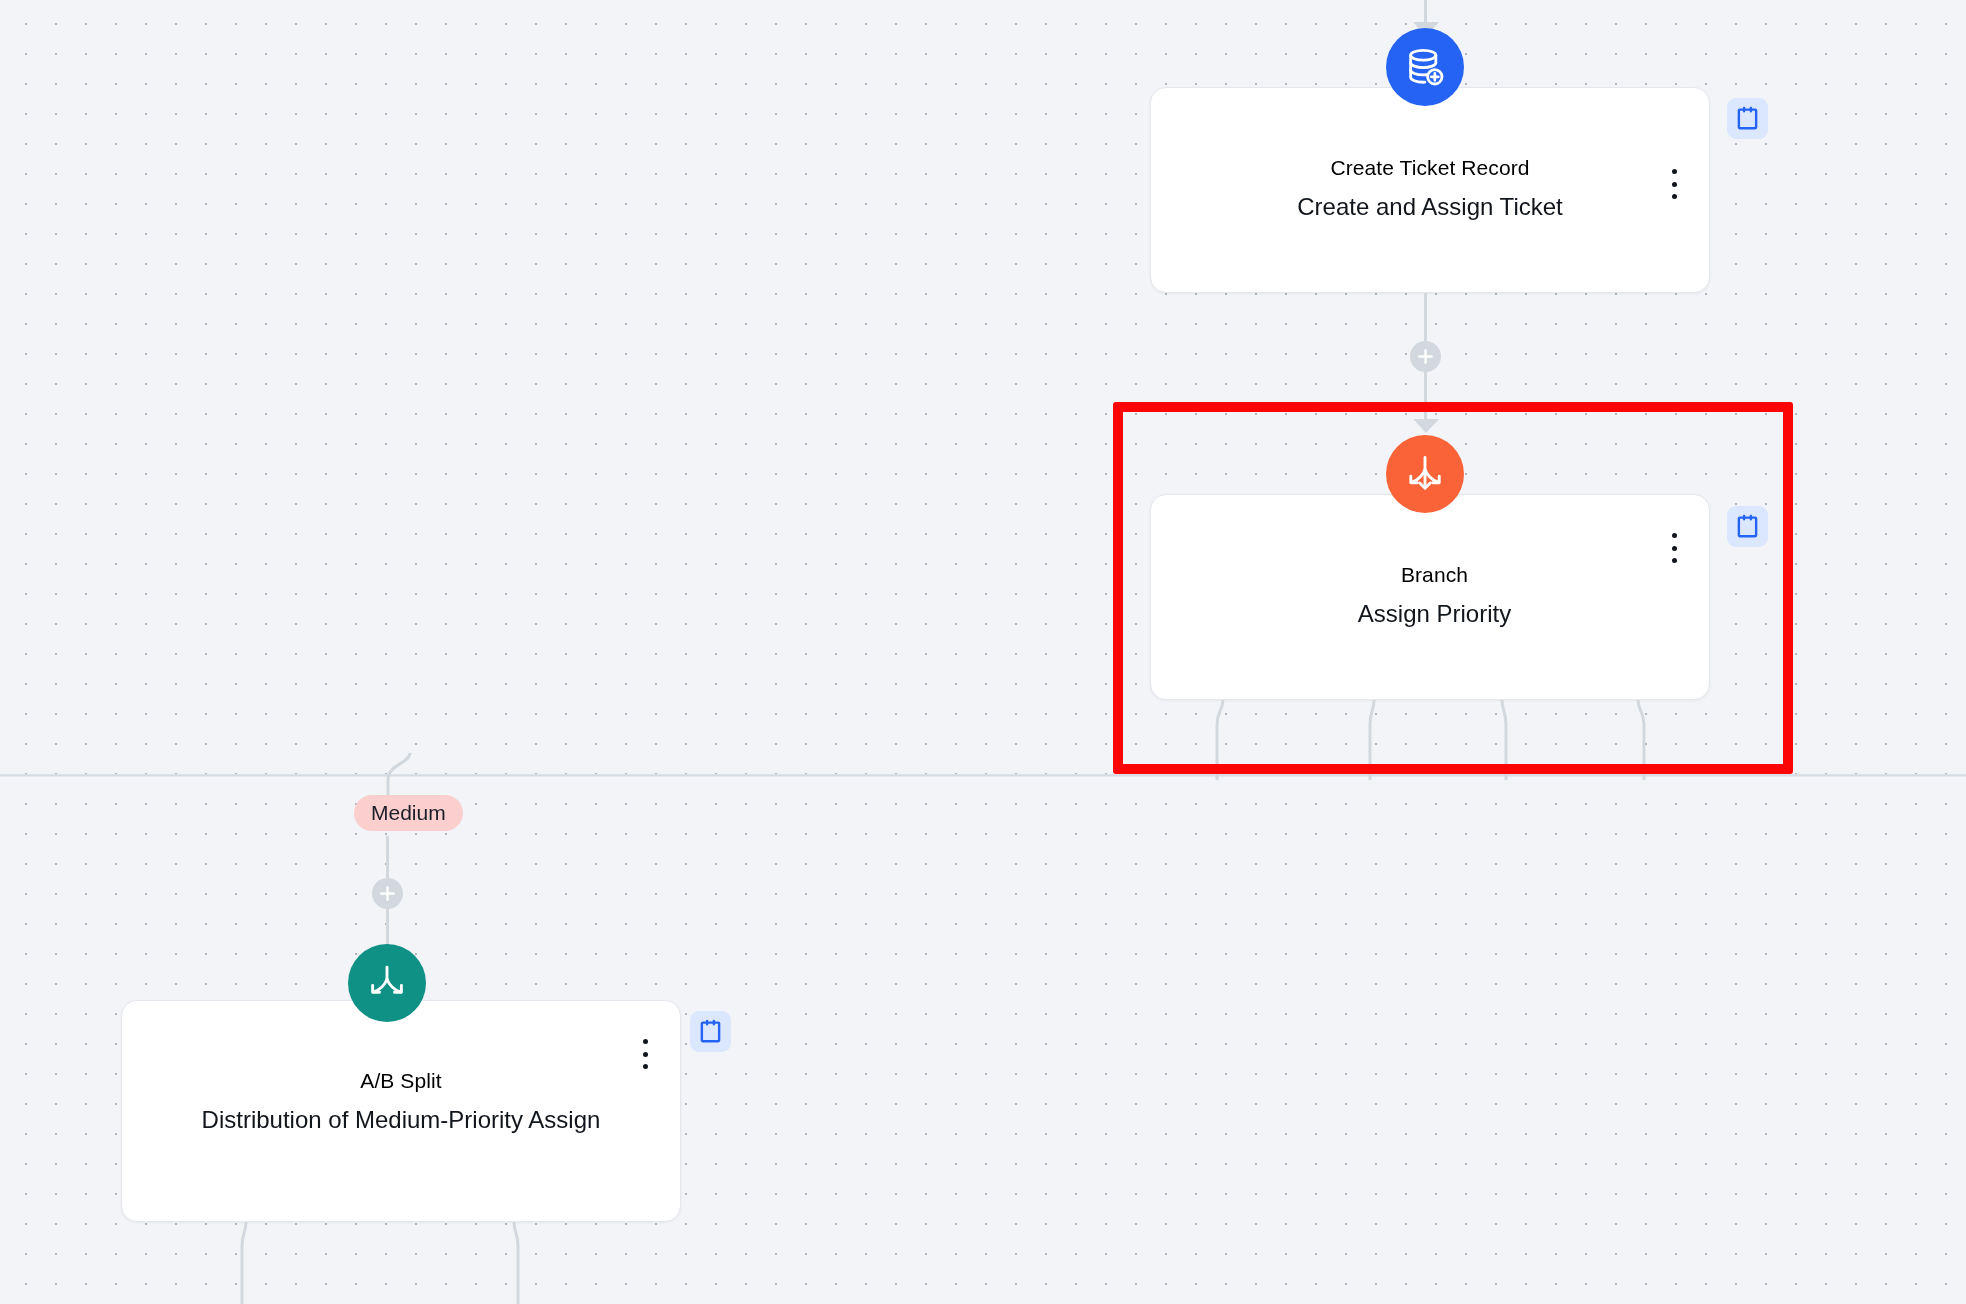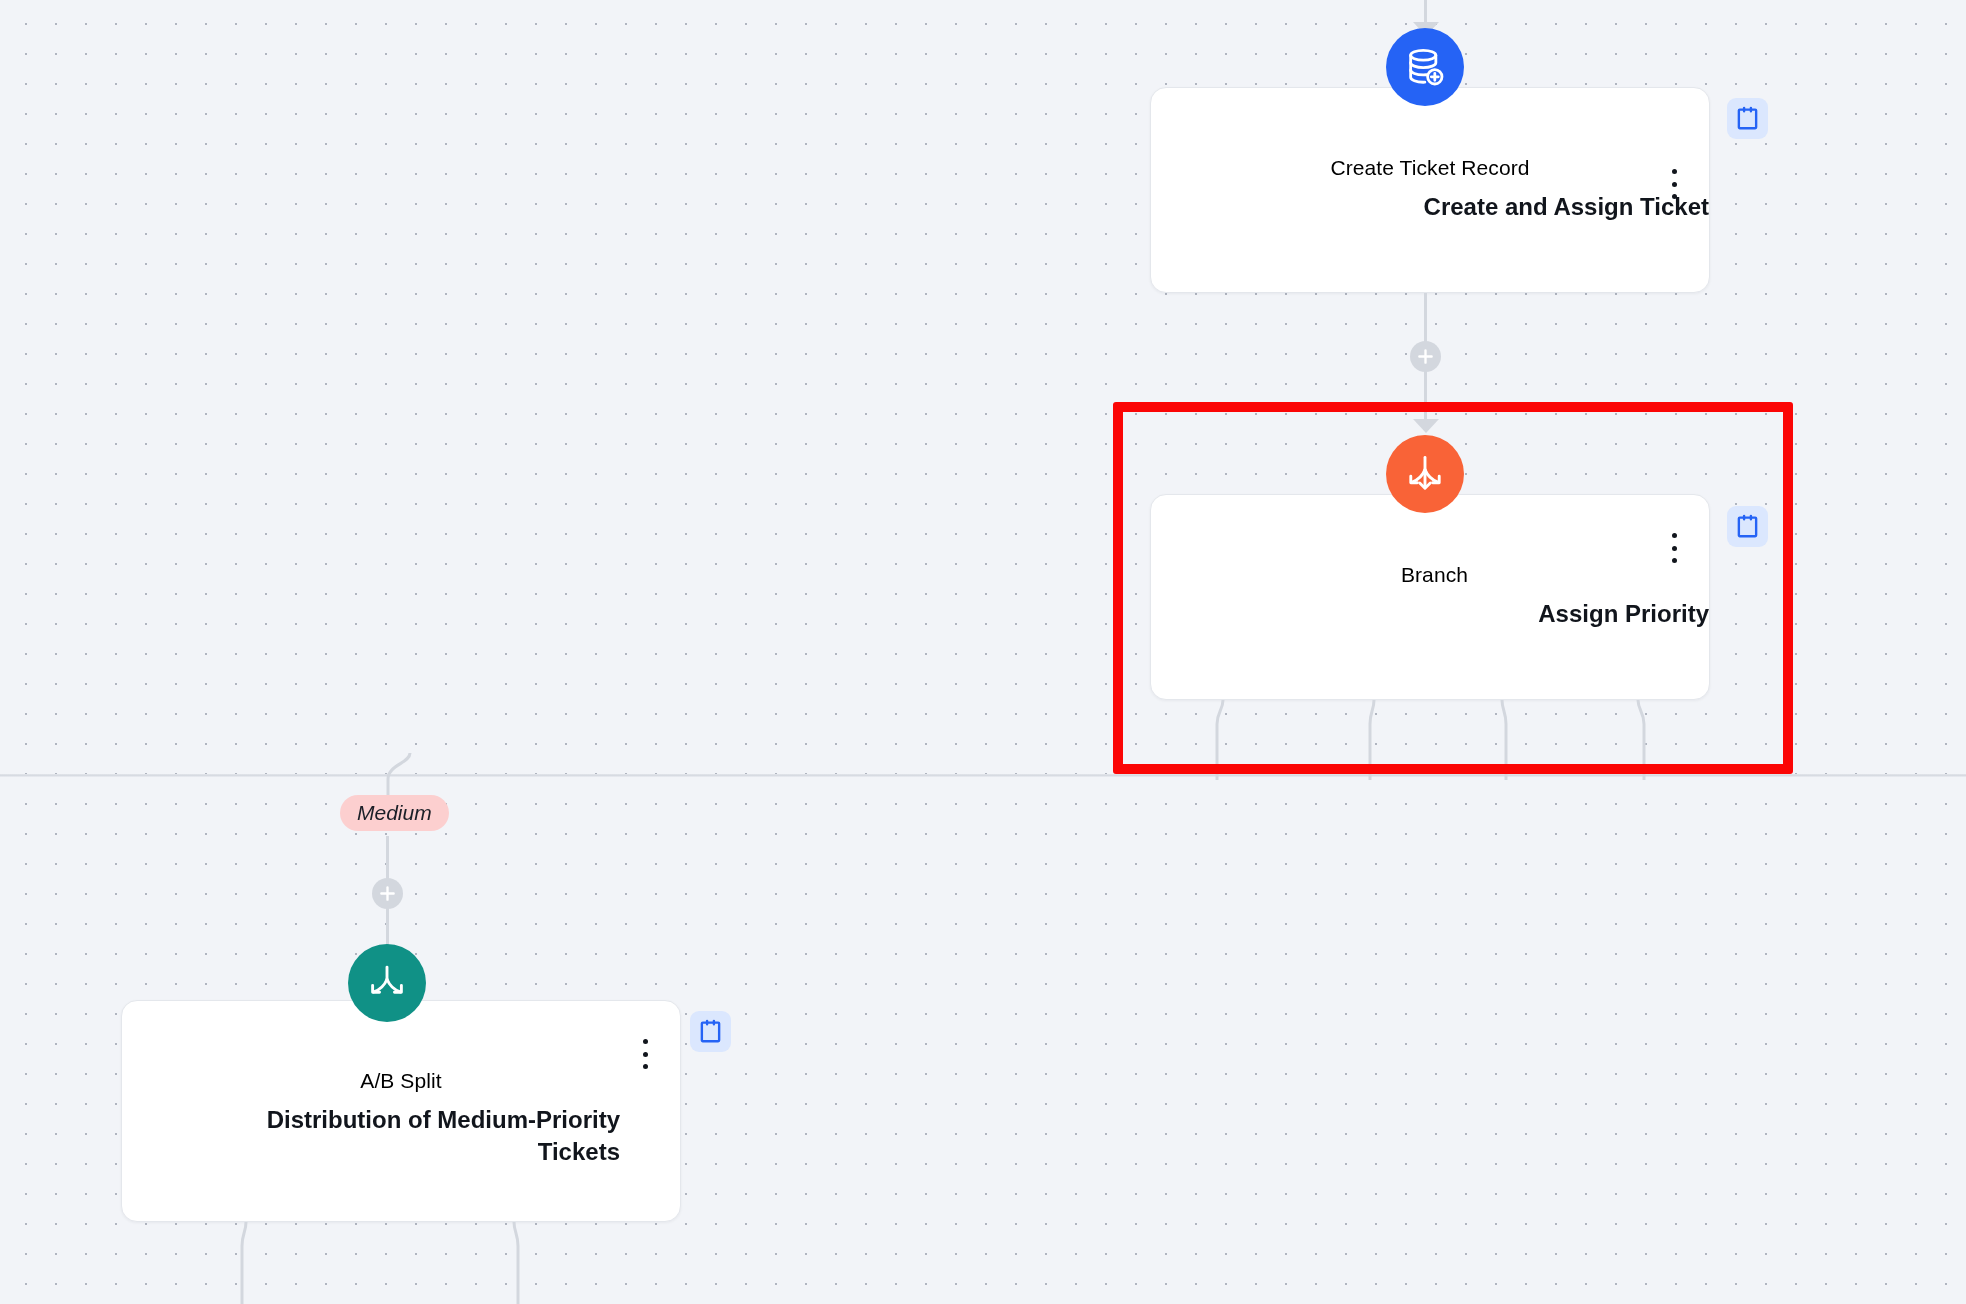--- a/index.html
+++ b/index.html
@@ -86,22 +86,22 @@
   .node-kind {
     font-size: 21px;
     color: #000000;
     text-align: center;
     font-weight: 400;
     letter-spacing: 0.1px;
   }
   .node-title {
     font-size: 24px;
     color: #11151c;
-    text-align: right;
-    font-weight: 700;
+    text-align: center;
+    font-weight: 400;
     line-height: 1.32;
     margin-top: 11px;
   }
   .node-body {
     position: absolute;
     left: 0; right: 0;
   }
 
   .kebab {
     position: absolute;
@@ -264,21 +264,21 @@
   </div>
 
   <div class="annot-box" style="left:1113px; top:402px; width:680px; height:372px;"></div>
 
   <div class="stub" style="left:360px; top:755px;">
     <svg width="60" height="60" viewBox="0 0 60 60">
       <path d="M50 -2 C50 8 28 10 28 24 L28 60" stroke="#d3d7de" stroke-width="3" fill="none"></path>
     </svg>
   </div>
 
-  <div class="edge-pill" style="left:340px; top:795px;font-style:italic;">Medium</div>
+  <div class="edge-pill" style="left:354px; top:795px;">Medium</div>
 
   <div class="conn-line" style="left:386px; top:836px; height:120px;"></div>
   <div class="conn-plus" style="left:372px; top:878px;">
     <svg width="17" height="17" viewBox="0 0 16 16">
       <path d="M8 2.2v11.6M2.2 8h11.6" stroke="#ffffff" stroke-width="2.2" stroke-linecap="round"></path>
     </svg>
   </div>
   <div class="conn-arrow" style="left:375px; top:951px;"></div>
 
   <div class="node">
@@ -295,21 +295,21 @@
     <div class="node-card" style="left:121px; top:1000px; width:560px; height:222px;">
 
       <div class="kebab" style="right:20px; top:36px;">
         <i></i>
           <i></i>
           <i></i>
       </div>
 
       <div class="node-body" style="top:68px; padding:0 60px;">
         <div class="node-kind">A/B Split</div>
-        <div class="node-title">Distribution of Medium-Priority Tickets</div>
+        <div class="node-title">Distribution of Medium-Priority Assign</div>
       </div>
     </div>
 
     <div class="note-chip" style="left:690px; top:1011px;">
       <svg width="23" height="25" viewBox="0 0 20 22" fill="none" stroke="#2563f5" stroke-width="2.1" stroke-linecap="round" stroke-linejoin="round">
         <rect x="2.4" y="3.2" width="15.2" height="16.4" rx="0.8"></rect>
         <path d="M7 1.6v3.1M13 1.6v3.1"></path>
       </svg>
     </div>
   </div>

